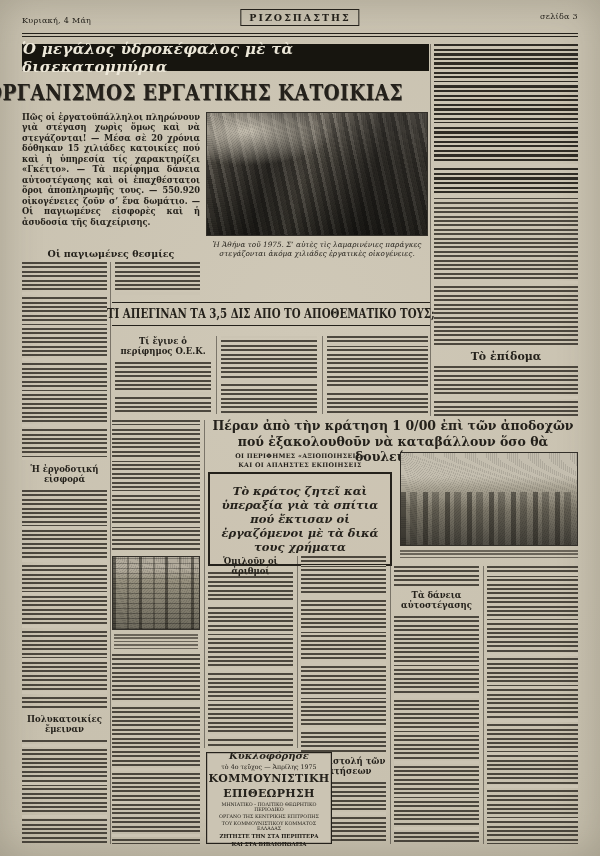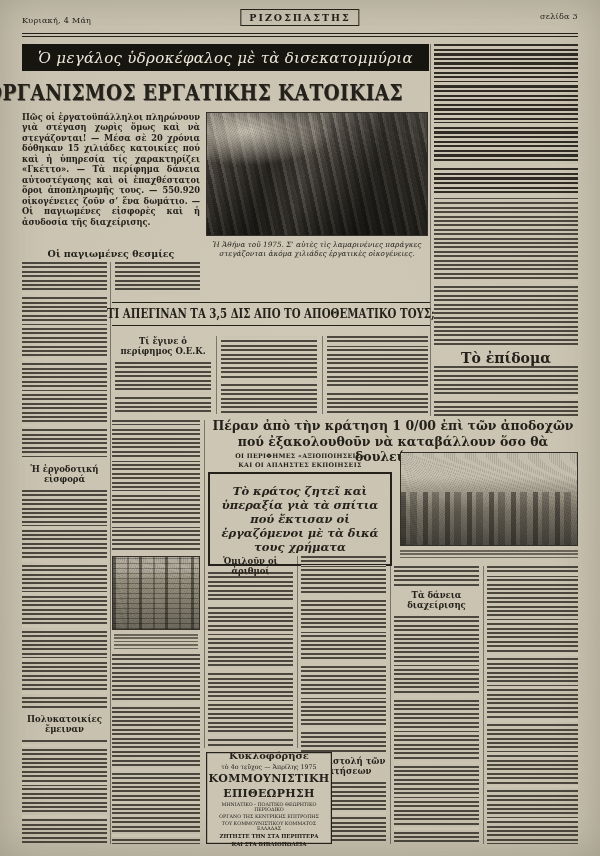--- a/index.html
+++ b/index.html
@@ -30,21 +30,21 @@
   .vr{width:1px;background:rgba(40,36,29,.5);}
   .sh{font-weight:bold;text-align:center;line-height:1.2;}
   .photo{border:1px solid #33302a;overflow:hidden;}
   .photo::after{
     content:"";position:absolute;inset:0;
     background-image:repeating-radial-gradient(circle at 1px 1px, rgba(0,0,0,.20) 0 .6px, transparent .6px 2.1px);
     opacity:.55;
   }
   .kicker-band{
     background:#17150f;color:#ece7d8;display:flex;align-items:center;justify-content:center;
-    font-style:italic;font-weight:normal;font-size:15px;letter-spacing:.3px;
+    font-style:italic;font-weight:bold;font-size:15px;letter-spacing:.3px;
   }
   .main-title{display:flex;align-items:center;justify-content:flex-end;margin-left:8px;}
   .main-title span{
     display:inline-block;white-space:nowrap;font-weight:bold;font-size:21.5px;
     letter-spacing:.5px;transform:scaleX(.86);text-shadow:.6px .6px 0 rgba(36,33,27,.55);
   }
   .box1-title{
     border-top:1.6px solid #24211b;border-bottom:1.6px solid #24211b;
     display:flex;align-items:center;justify-content:center;padding:4px 0;
   }
@@ -135,31 +135,31 @@
   <div class="t box2" style="left:208px;top:472px;width:184px;height:94px;">Τὸ κράτος ζητεῖ καὶ ὑπεραξία γιὰ τὰ σπίτια πού ἔκτισαν οἱ ἐργαζόμενοι μὲ τὰ δικά τους χρήματα</div>
   <div class="t photo ph3" style="left:400px;top:452px;width:178px;height:94px;"></div>
   <div class="t tx-fine" style="left:400px;top:550px;width:178px;height:10px;"></div>
 
   <div class="t sh" style="left:208px;top:556px;width:85px;font-size:8.5px;">Ὁμιλοῦν οἱ ἀριθμοί</div>
   <div class="t tx" style="left:208px;top:572px;width:85px;height:176px;"></div>
   <div class="t tx" style="left:301px;top:556px;width:85px;height:196px;background-position:0 10px,0 0;"></div>
   <div class="t sh" style="left:301px;top:756px;width:85px;font-size:8.5px;">Ἡ ἀναστολή τῶν κρατήσεων</div>
   <div class="t tx" style="left:301px;top:782px;width:85px;height:62px;"></div>
   <div class="t tx" style="left:394px;top:566px;width:85px;height:20px;"></div>
-  <div class="t sh" style="left:394px;top:590px;width:85px;font-size:8.5px;">Τὰ δάνεια διαχείρισης</div>
+  <div class="t sh" style="left:394px;top:590px;width:85px;font-size:8.5px;">Τὰ δάνεια αὐτοστέγασης</div>
   <div class="t tx" style="left:394px;top:616px;width:85px;height:228px;background-position:0 16px,0 0;"></div>
   <div class="t tx" style="left:487px;top:566px;width:91px;height:278px;background-position:0 24px,0 0;"></div>
 
   <div class="t tx-dark" style="left:434px;top:44px;width:144px;height:150px;"></div>
   <div class="t tx" style="left:434px;top:198px;width:144px;height:148px;background-position:0 20px,0 0;"></div>
-  <div class="t sh" style="left:434px;top:350px;width:144px;font-size:14px;">Τὸ ἐπίδομα</div>
+  <div class="t sh" style="left:434px;top:350px;width:144px;font-size:11px;">Τὸ ἐπίδομα</div>
   <div class="t tx" style="left:434px;top:366px;width:144px;height:50px;"></div>
 
   <div class="t ad" style="left:206px;top:752px;width:126px;height:92px;">
-    <div style="font-weight:bold;font-size:10px;">Κυκλοφόρησε</div>
+    <div style="font-style:italic;font-weight:bold;font-size:10px;">Κυκλοφόρησε</div>
     <div style="font-size:6.3px;">τὸ 4ο τεῦχος — Ἀπρίλης 1975</div>
     <div style="font-weight:bold;font-size:11px;letter-spacing:.3px;">ΚΟΜΜΟΥΝΙΣΤΙΚΗ</div>
     <div style="font-weight:bold;font-size:11px;letter-spacing:.3px;">ΕΠΙΘΕΩΡΗΣΗ</div>
     <div style="font-size:4.8px;">ΜΗΝΙΑΤΙΚΟ - ΠΟΛΙΤΙΚΟ ΘΕΩΡΗΤΙΚΟ ΠΕΡΙΟΔΙΚΟ</div>
     <div style="font-size:4.8px;">ΟΡΓΑΝΟ ΤΗΣ ΚΕΝΤΡΙΚΗΣ ΕΠΙΤΡΟΠΗΣ</div>
     <div style="font-size:4.8px;">ΤΟΥ ΚΟΜΜΟΥΝΙΣΤΙΚΟΥ ΚΟΜΜΑΤΟΣ ΕΛΛΑΔΑΣ</div>
     <div style="font-size:5.4px;font-weight:bold;">ΖΗΤΗΣΤΕ ΤΗΝ ΣΤΑ ΠΕΡΙΠΤΕΡΑ</div>
     <div style="font-size:5.4px;font-weight:bold;">ΚΑΙ ΣΤΑ ΒΙΒΛΙΟΠΩΛΕΙΑ</div>
   </div>
 

